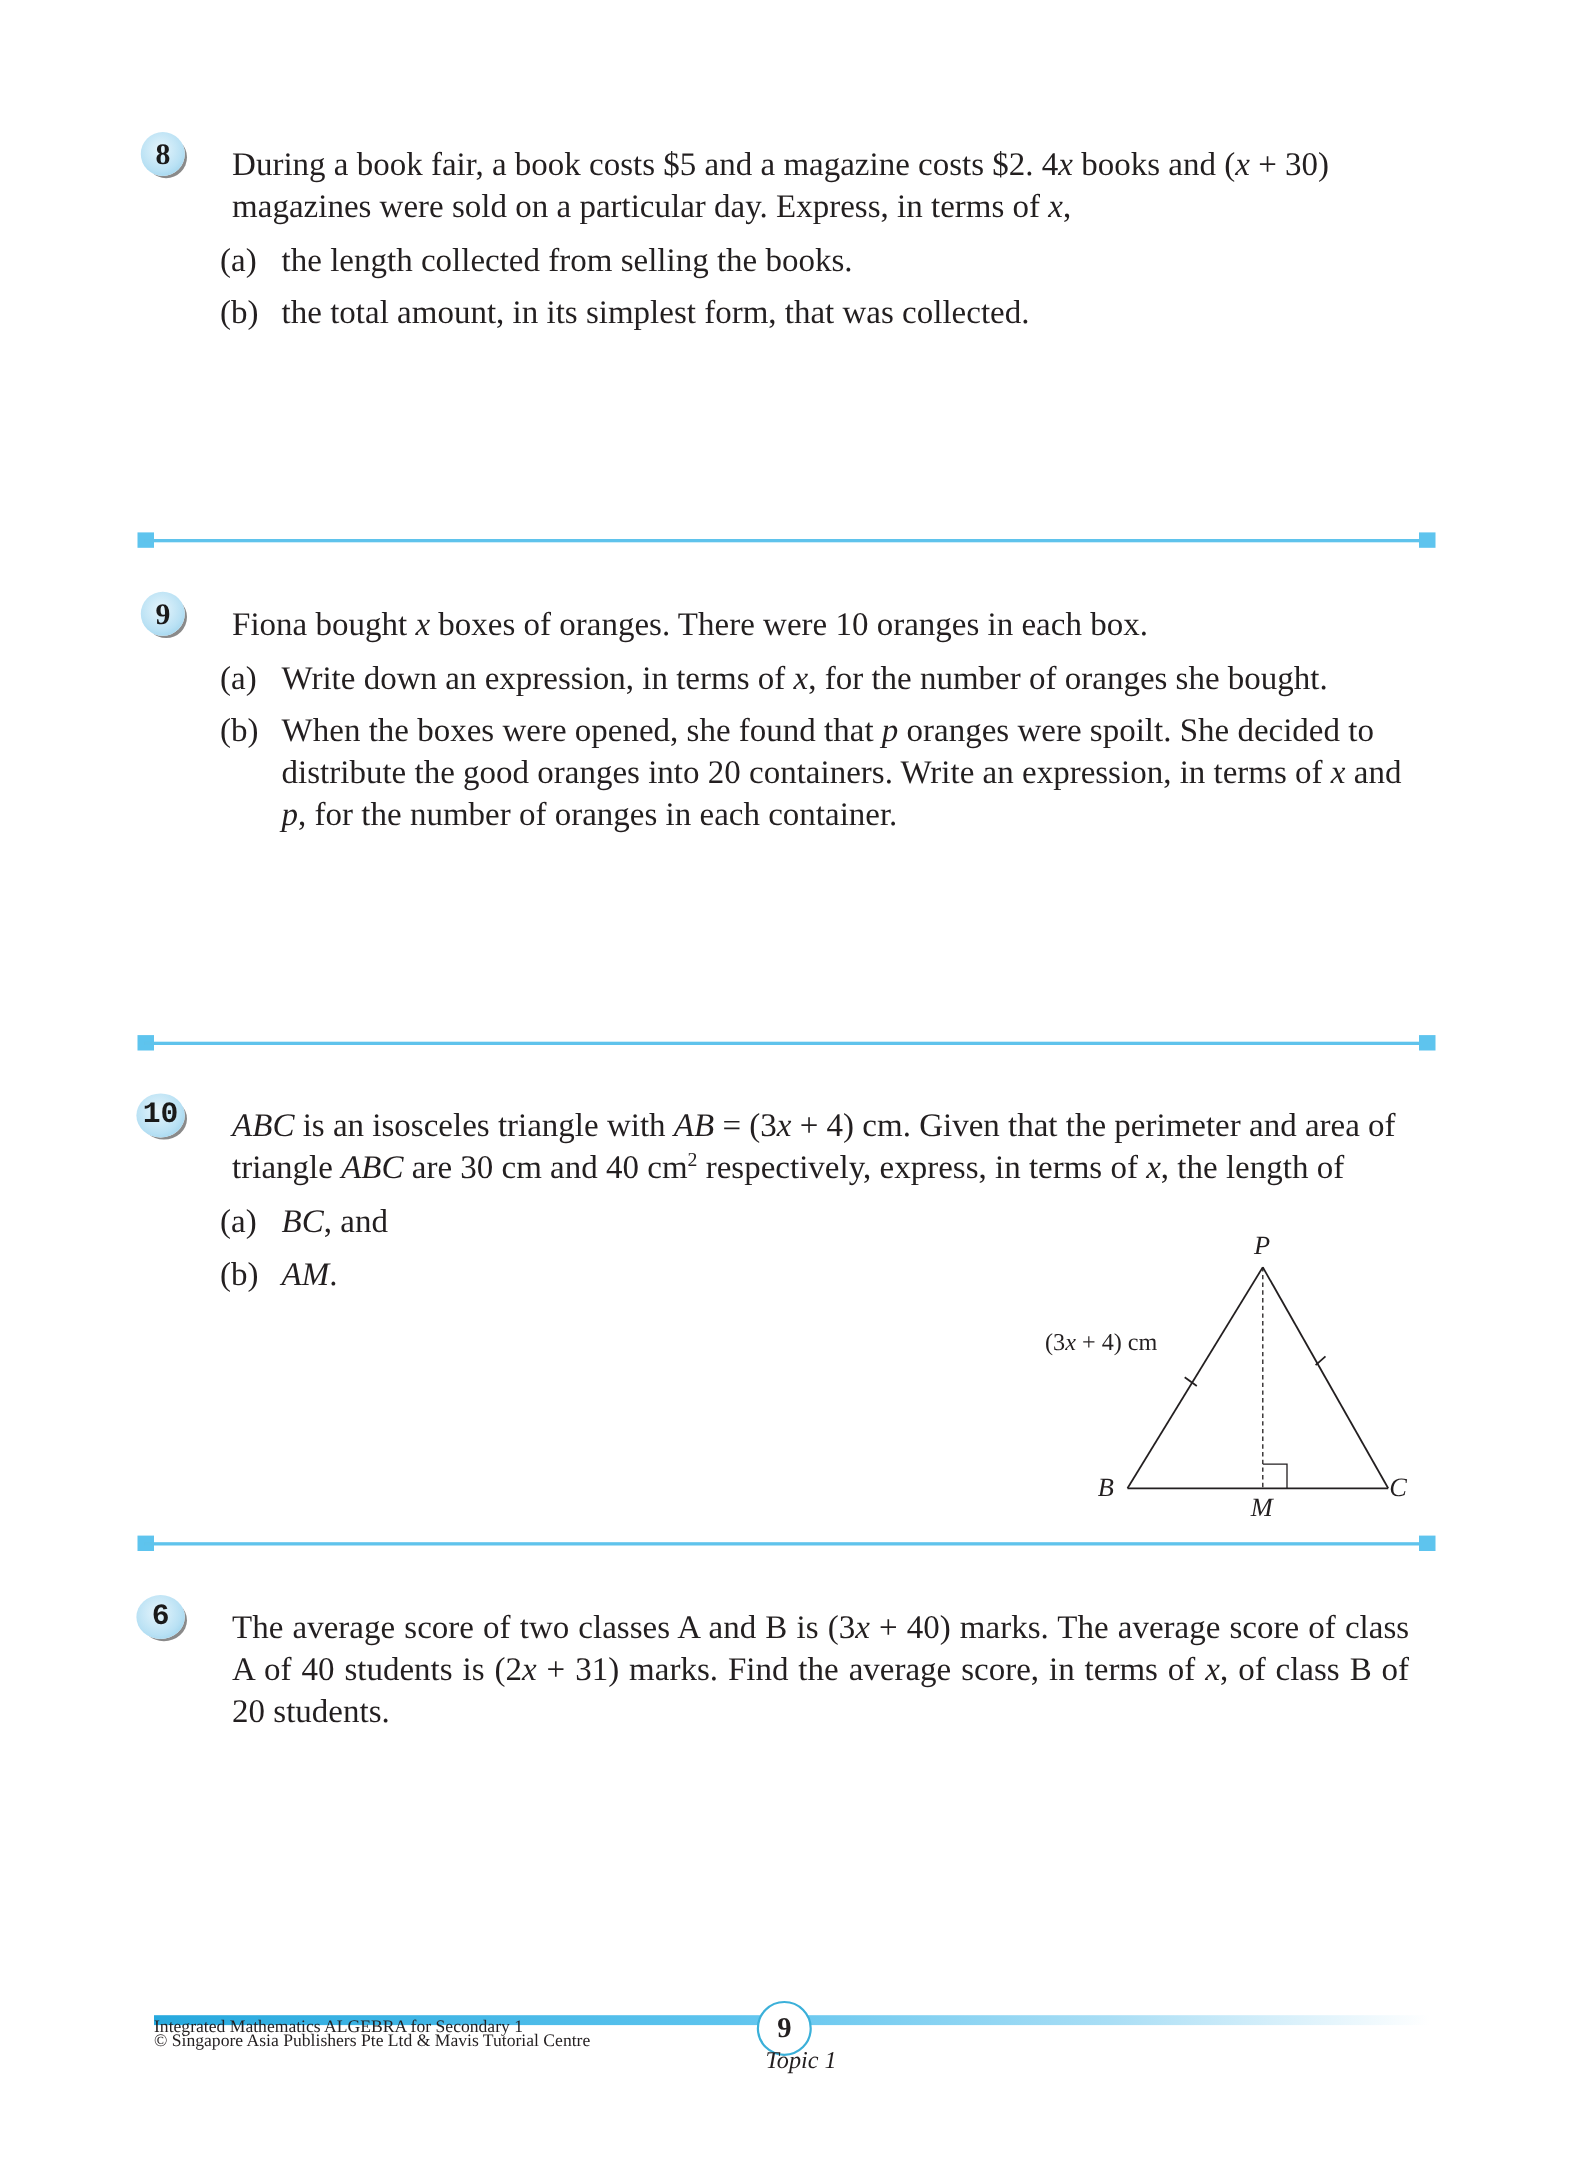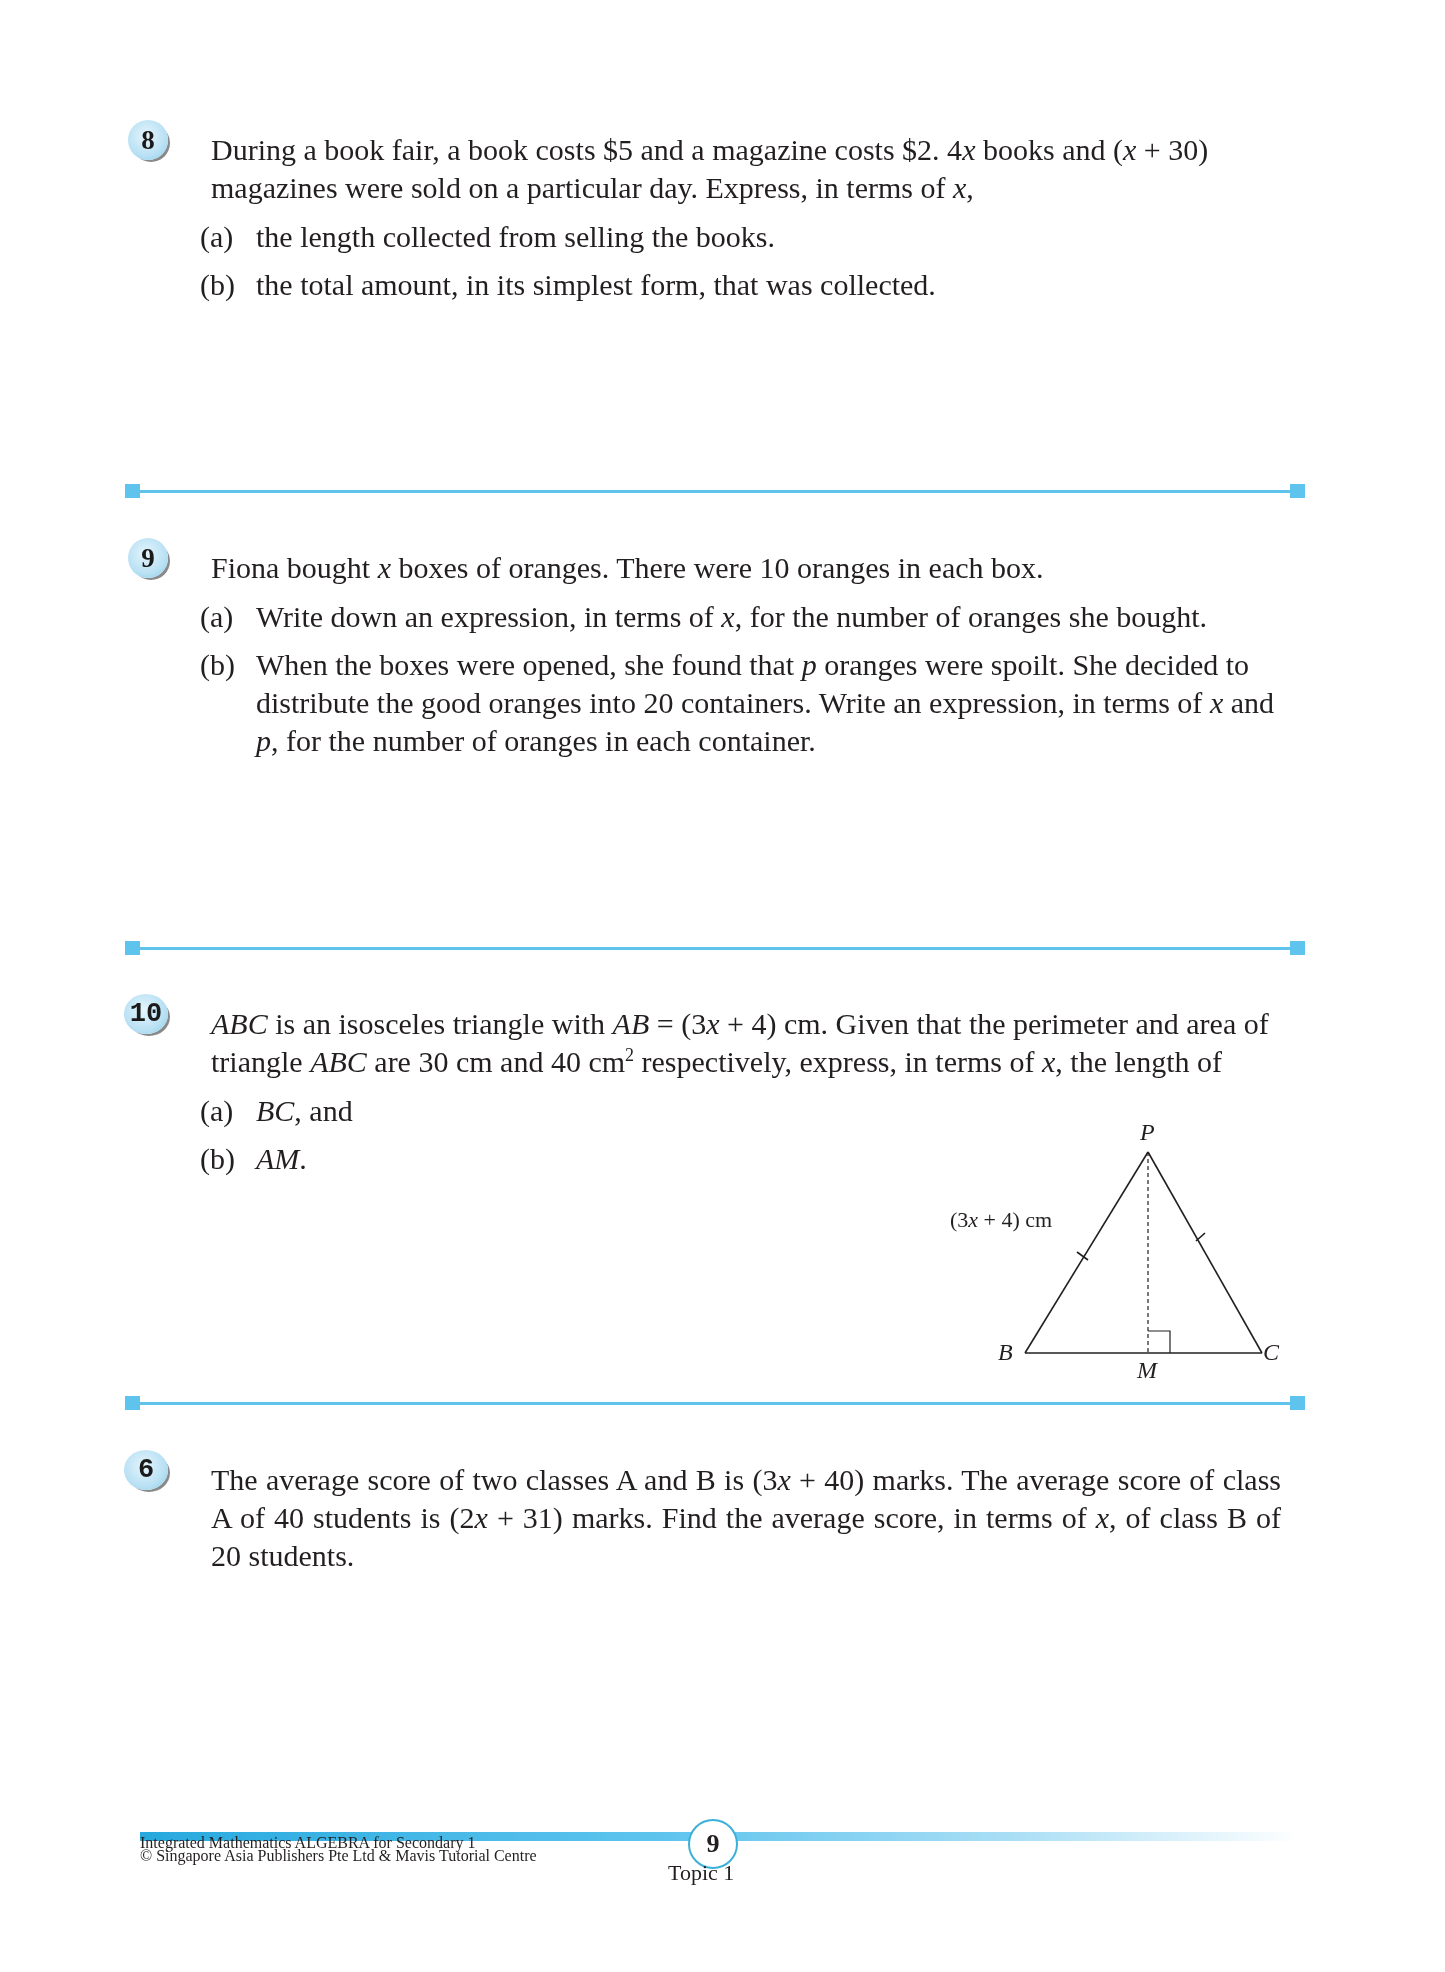--- a/index.html
+++ b/index.html
@@ -17,21 +17,21 @@
   i{font-style:italic;}
   .divider{position:absolute;left:125px;width:1180px;height:8px;}
   .divider .line{position:absolute;left:6px;right:6px;top:3px;height:3px;background:#5fc3ec;}
   .divider .end{position:absolute;top:0;width:15px;height:14px;background:#5ec4ee;top:-3px;}
   .divider .end.l{left:0;} .divider .end.r{right:0;}
   .footer-bar{position:absolute;left:140px;top:1832px;width:1160px;height:9px;
     background:linear-gradient(to right,#27a9de 0%,#5ec4ee 45%,#a9def5 75%,#ffffff 100%);}
   .page-circle{position:absolute;left:688px;top:1819px;width:46px;height:46px;border-radius:50%;
     border:2px solid #3bb0d9;background:#fff;display:flex;align-items:center;justify-content:center;font-size:26px;font-weight:bold;}
   .footer-text{position:absolute;left:140px;font-size:16px;line-height:22px;}
-  .topic{position:absolute;left:668px;top:1860px;font-size:22px;}
+  .topic{position:absolute;left:696px;top:1860px;font-size:22px;font-style:italic;}
 </style>
 </head>
 <body>
 
 <div class="q" style="top:120px;">
   <div class="badge">8</div>
   <p>During a book fair, a book costs $5 and a magazine costs $2. 4<i>x</i> books and (<i>x</i> + 30) magazines were sold on a particular day. Express, in terms of <i>x</i>,</p>
   <div class="sub">
     <span class="lbl">(a)</span>
     <span class="txt">the length collected from selling the books.</span>

